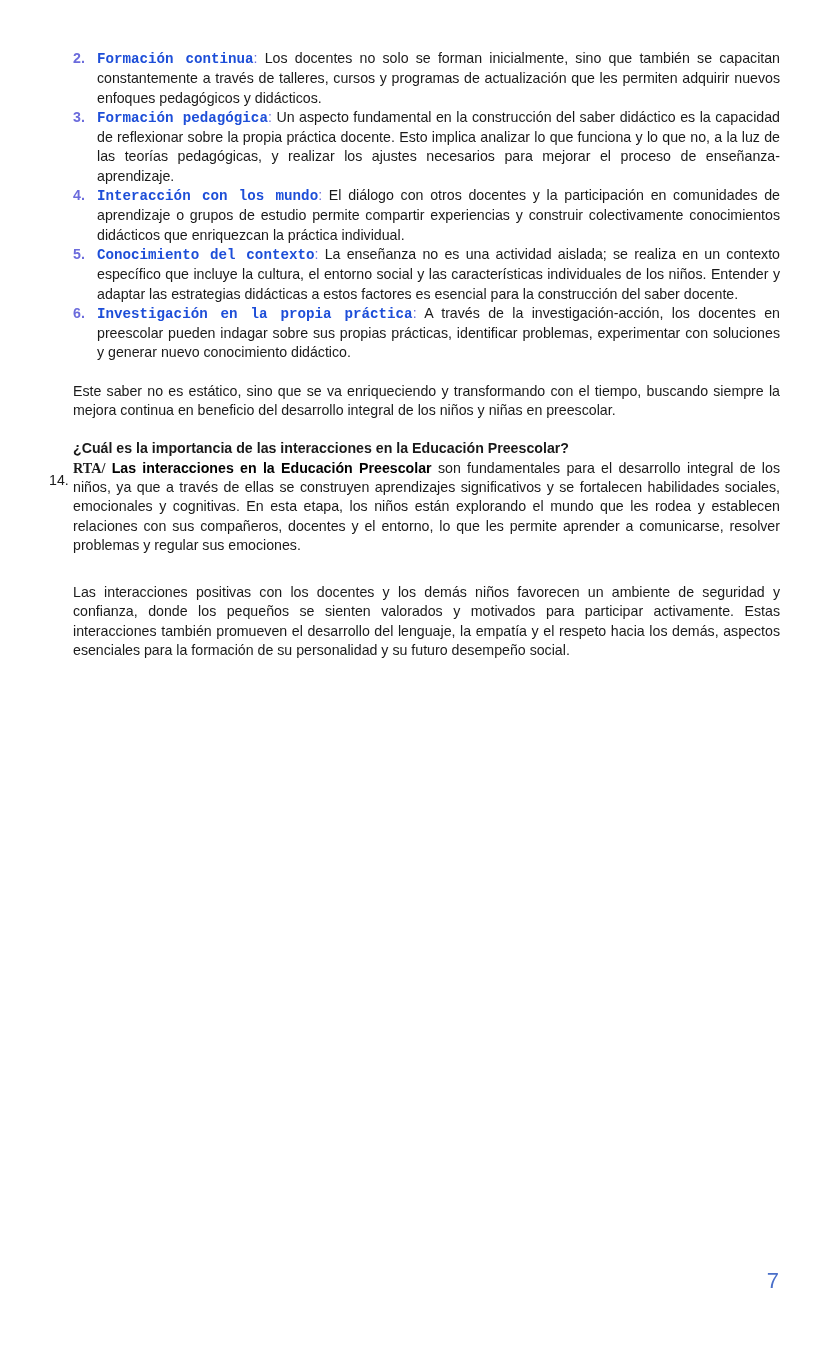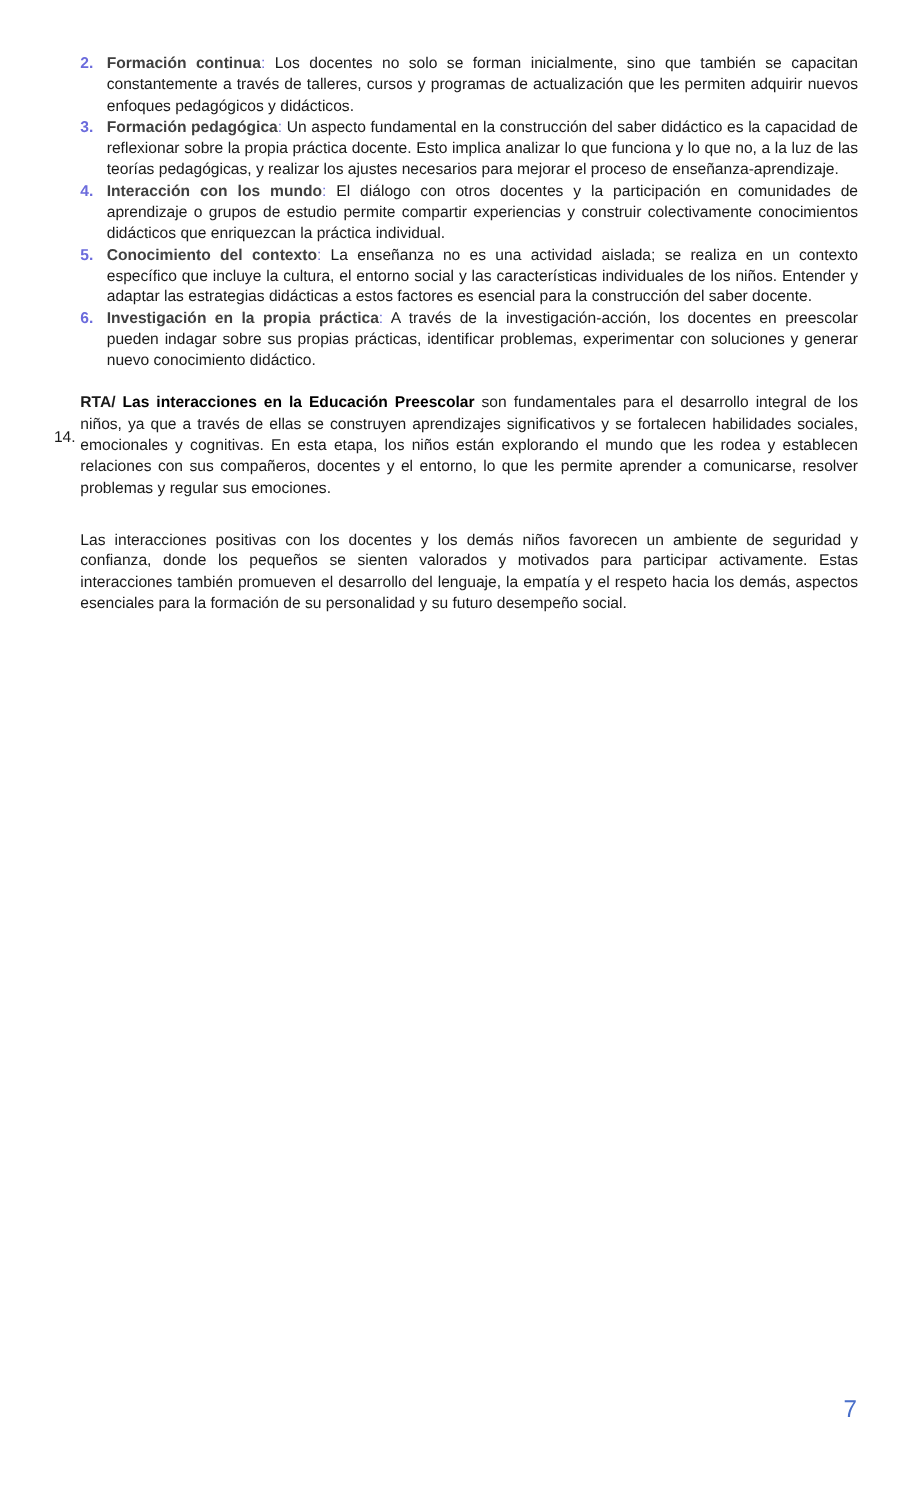--- a/index.html
+++ b/index.html
@@ -4,28 +4,28 @@
 <style>
   html, body { margin: 0; padding: 0; background: #ffffff; }
   body { width: 828px; height: 1363px; position: relative; overflow: hidden;
          font-family: "Liberation Sans", sans-serif; color: #1a1a1a; }
   .page { position: absolute; left: 0; top: 0; width: 828px; height: 1363px; }
   .content { position: absolute; left: 73px; top: 49px; width: 707px;
              font-size: 14.2px; line-height: 19.3px; }
   .list { margin: 0; padding: 0; list-style: none; }
   .item { position: relative; padding-left: 24px; text-align: justify; }
   .num { position: absolute; left: 0; top: 0; font-weight: bold; color: #6b6bdc; }
-  .kw { font-weight: bold; color: #404040; }
+  .kw { font-weight: bold; color: #1d4ed8; font-family: Liberation Mono, monospace; }
   .colon { color: #6b6bdc; }
   p { margin: 0; text-align: justify; }
   .para1 { margin-top: 19px; }
   .q14 { position: relative; margin-top: 19px; }
   .qnum { position: absolute; left: -24px; top: 0; font-weight: normal; margin-top: 32px; }
   .qtitle { font-weight: bold; }
-  .rta { font-weight: bold; }
+  .rta { font-weight: bold; font-family: Liberation Serif, serif; }
   .orange { font-weight: bold; color: #000000; }
   .para3 { margin-top: 28px; }
   .pagenum { position: absolute; right: 49px; top: 1268px; font-size: 22px;
              color: #4a6fc9; }
 </style>
 </head>
 <body>
 
 <div class="page">
   <div class="content">
@@ -45,22 +45,24 @@
       <li class="item">
         <span class="num">5.</span>
         <span class="kw">Conocimiento del contexto</span><span class="colon">:</span><span> La enseñanza no es una actividad aislada; se realiza en un contexto específico que incluye la cultura, el entorno social y las características individuales de los niños. Entender y adaptar las estrategias didácticas a estos factores es esencial para la construcción del saber docente.</span>
       </li>
       <li class="item">
         <span class="num">6.</span>
         <span class="kw">Investigación en la propia práctica</span><span class="colon">:</span><span> A través de la investigación-acción, los docentes en preescolar pueden indagar sobre sus propias prácticas, identificar problemas, experimentar con soluciones y generar nuevo conocimiento didáctico.</span>
       </li>
     </ul>
 
+    <p class="para1">Este saber no es estático, sino que se va enriqueciendo y transformando con el tiempo, buscando siempre la mejora continua en beneficio del desarrollo integral de los niños y niñas en preescolar.</p>
 
     <div class="q14">
       <span class="qnum">14.</span>
+      <div class="qtitle">¿Cuál es la importancia de las interacciones en la Educación Preescolar?</div>
       <p><span class="rta">RTA/</span> <span class="orange">Las interacciones en la Educación Preescolar</span><span> son fundamentales para el desarrollo integral de los niños, ya que a través de ellas se construyen aprendizajes significativos y se fortalecen habilidades sociales, emocionales y cognitivas. En esta etapa, los niños están explorando el mundo que les rodea y establecen relaciones con sus compañeros, docentes y el entorno, lo que les permite aprender a comunicarse, resolver problemas y regular sus emociones.</span></p>
       <p class="para3">Las interacciones positivas con los docentes y los demás niños favorecen un ambiente de seguridad y confianza, donde los pequeños se sienten valorados y motivados para participar activamente. Estas interacciones también promueven el desarrollo del lenguaje, la empatía y el respeto hacia los demás, aspectos esenciales para la formación de su personalidad y su futuro desempeño social.</p>
     </div>
   </div>
 
   <div class="pagenum">7</div>
 </div>
 
 </body></html>

